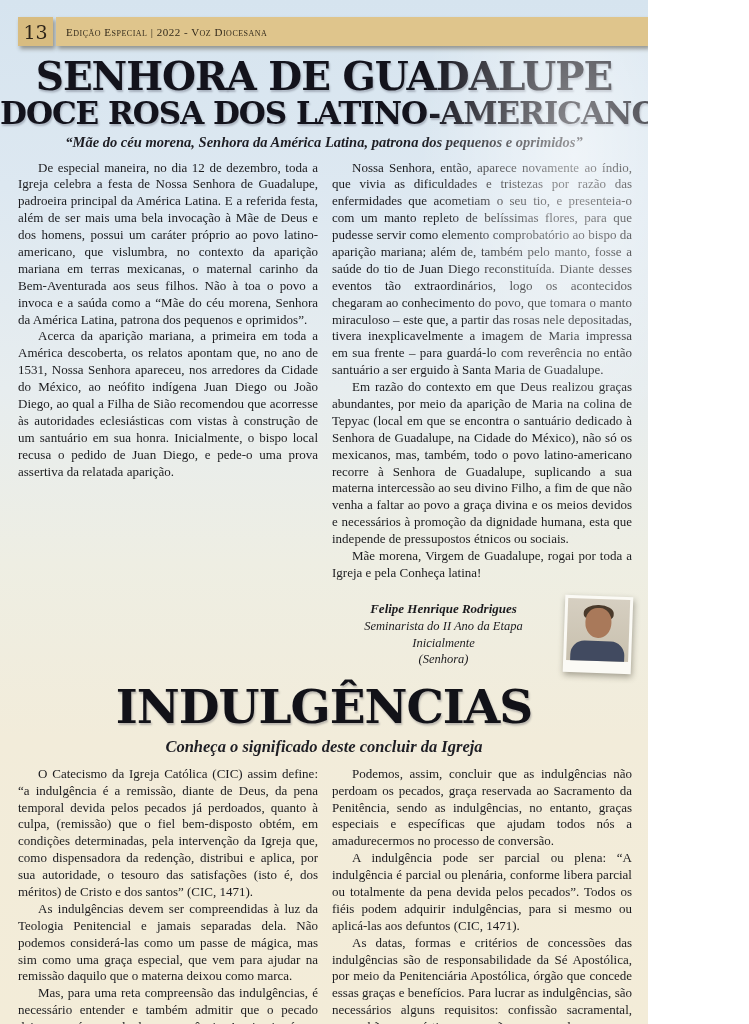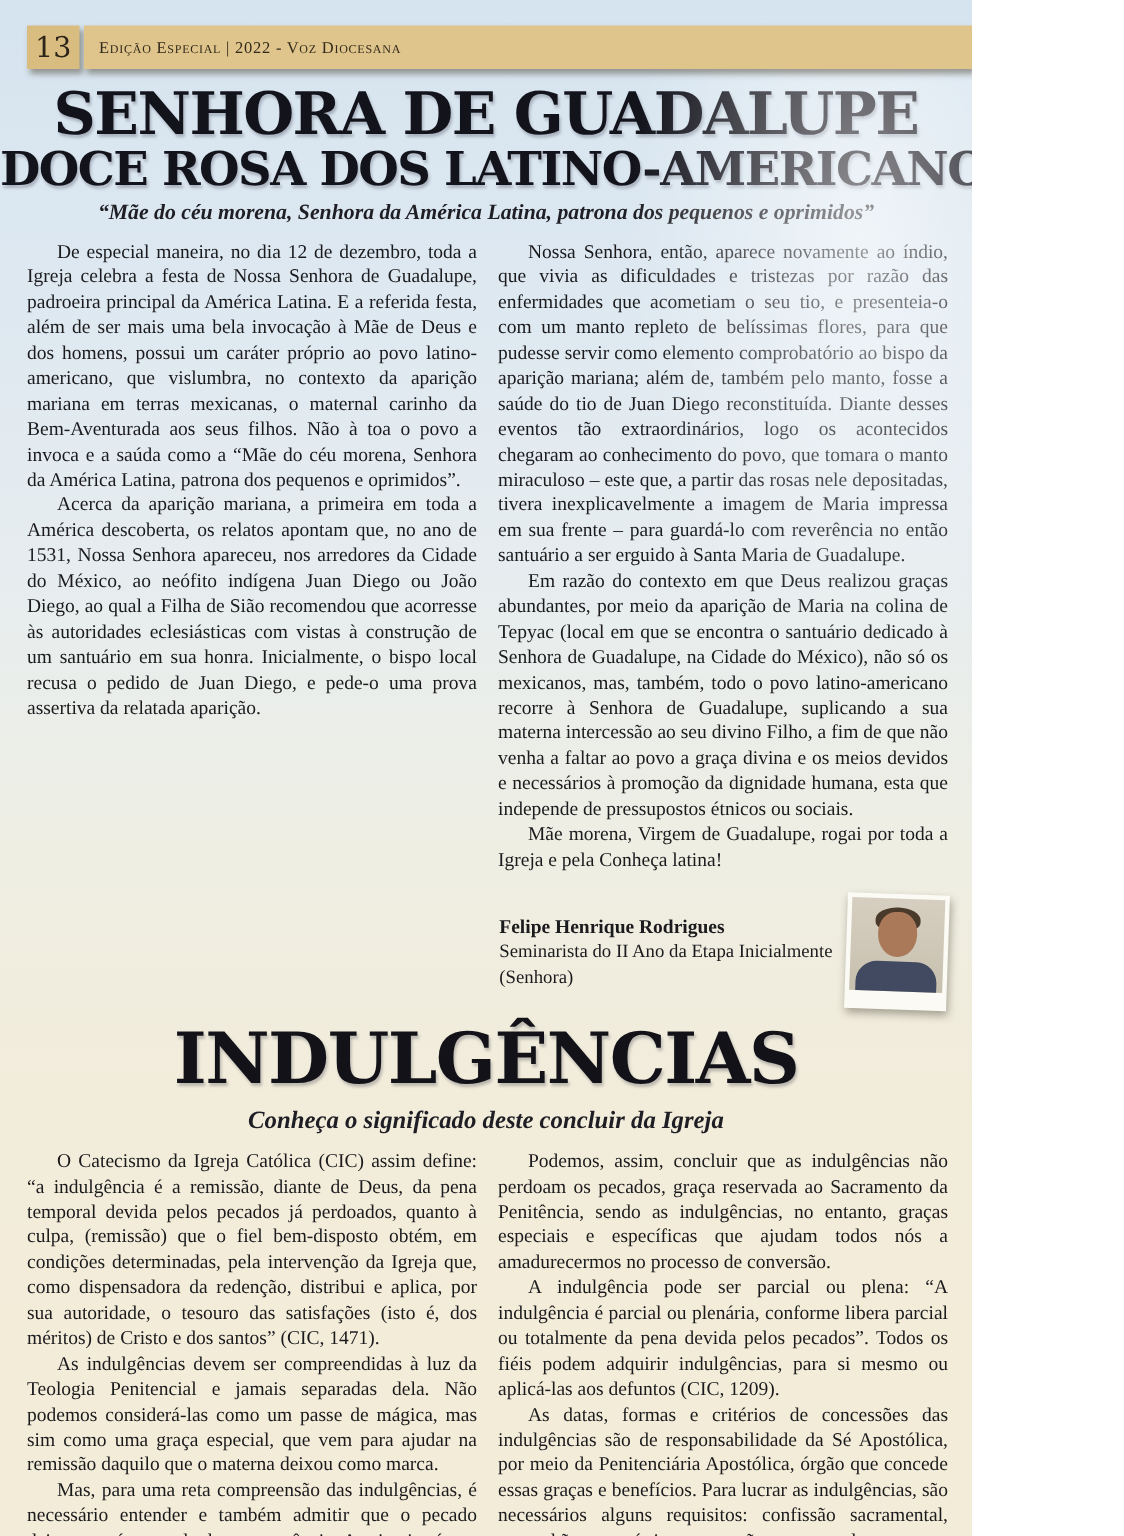--- a/index.html
+++ b/index.html
@@ -41,21 +41,21 @@
   }
   .quote-sub {
     margin-top:6px; font-style:italic; font-weight:bold; font-size:14.5px; color:#1e1e24;
   }
   
   .cols { display:flex; gap:14px; margin:10px 16px 0 18px; }
   .col { flex:1; text-align:justify; font-size:13px; line-height:1.3; }
   .col p { text-indent:20px; }
   
   .author { display:flex; justify-content:flex-end; align-items:center; gap:9px; margin-top:14px; }
-  .author-text { text-align:left; font-size:12.5px; line-height:1.35; }
+  .author-text { text-align:center; font-size:12.5px; line-height:1.35;font-style:italic; }
   .author-name { font-weight:bold; font-size:13px; }
   .polaroid { background:#fbfaf5; padding:3px 3px 12px; box-shadow:1px 3px 6px rgba(50,45,30,0.4); flex:0 0 auto; }
   .rot-cw { transform:rotate(2deg); }
   .photo { position:relative; overflow:hidden; }
   .photo-1 { width:62px; height:62px; background:linear-gradient(180deg,#d6cfc1,#c8c0ae); }
   .photo-1 .hair { position:absolute; top:6px; left:50%; transform:translateX(-50%); width:30px; height:16px; background:#4a3a2b; border-radius:50% 50% 40% 40%; }
   .photo-1 .head { position:absolute; top:9px; left:50%; transform:translateX(-50%); width:26px; height:30px; background:#a9795a; border-radius:45% 45% 50% 50%; }
   .photo-1 .torso { position:absolute; bottom:-6px; left:50%; transform:translateX(-50%); width:54px; height:26px; background:#414a60; border-radius:14px 14px 0 0; }
   
   .title2 {
@@ -114,20 +114,20 @@
 
   <div class="cols cols2">
     <div class="col">
       <p>O Catecismo da Igreja Católica (CIC) assim define: “a indulgência é a remissão, diante de Deus, da pena temporal devida pelos pecados já perdoados, quanto à culpa, (remissão) que o fiel bem-disposto obtém, em condições determinadas, pela intervenção da Igreja que, como dispensadora da redenção, distribui e aplica, por sua autoridade, o tesouro das satisfações (isto é, dos méritos) de Cristo e dos santos” (CIC, 1471).</p>
       <p>As indulgências devem ser compreendidas à luz da Teologia Penitencial e jamais separadas dela. Não podemos considerá-las como um passe de mágica, mas sim como uma graça especial, que vem para ajudar na remissão daquilo que o materna deixou como marca.</p>
       <p>Mas, para uma reta compreensão das indulgências, é necessário entender e também admitir que o pecado deixa em nós uma dupla consequência. A primeira é que o pecado grave nos impede da comunhão com Deus e a consequência disso é a nossa incapacidade para a vida eterna, que é chamada “pena eterna”.  Por outro lado, o pecado, mesmo venial, deixa uma marca que, por vezes, exige purificação aqui na terra ou depois da nossa morte, no plano que a Igreja chama de “purgatório”.  Essa purificação liberta da chamada “pena temporal”. É muito importante termos essa reta compreensão para não concebermos essas penas como castigo de Deus, mas sim como uma consequência dos nossos atos, o que é próprio da natureza do pecado (conf. CIC, 1472).</p>
 
     </div>
     <div class="col">
       <p>Podemos, assim, concluir que as indulgências não perdoam os pecados, graça reservada ao Sacramento da Penitência, sendo as indulgências, no entanto, graças especiais e específicas que ajudam todos nós a amadurecermos no processo de conversão.</p>
-      <p>A indulgência pode ser parcial ou plena: “A indulgência é parcial ou plenária, conforme libera parcial ou totalmente da pena devida pelos pecados”. Todos os fiéis podem adquirir indulgências, para si mesmo ou aplicá-las aos defuntos (CIC, 1209).</p>
+      <p>A indulgência pode ser parcial ou plena: “A indulgência é parcial ou plenária, conforme libera parcial ou totalmente da pena devida pelos pecados”. Todos os fiéis podem adquirir indulgências, para si mesmo ou aplicá-las aos defuntos (CIC, 1471).</p>
       <p>As datas, formas e critérios de concessões das indulgências são de responsabilidade da Sé Apostólica, por meio da Penitenciária Apostólica, órgão que concede essas graças e benefícios. Para lucrar as indulgências, são necessários alguns requisitos: confissão sacramental, comunhão eucarística e orações que podem ser na intenção do Santo Padre ou na intenção específica que requer aquela concessão.</p>
       <p>Teremos algumas concessões de indulgências ainda este ano. Na Comemoração dos Fiéis Defuntos, de 1 a 8 de novembro, foi possível lucrar indulgências em favor dos fiéis defuntos. Depois, na Solenidade de Cristo Rei do Universo, recitando o Ato de consagração do gênero humano a Jesus Cristo Rei e também no dia 31 ao cantarmos o Te Deum.</p>
 
     </div>
   </div>
 
 </div>
 
 </body></html>

